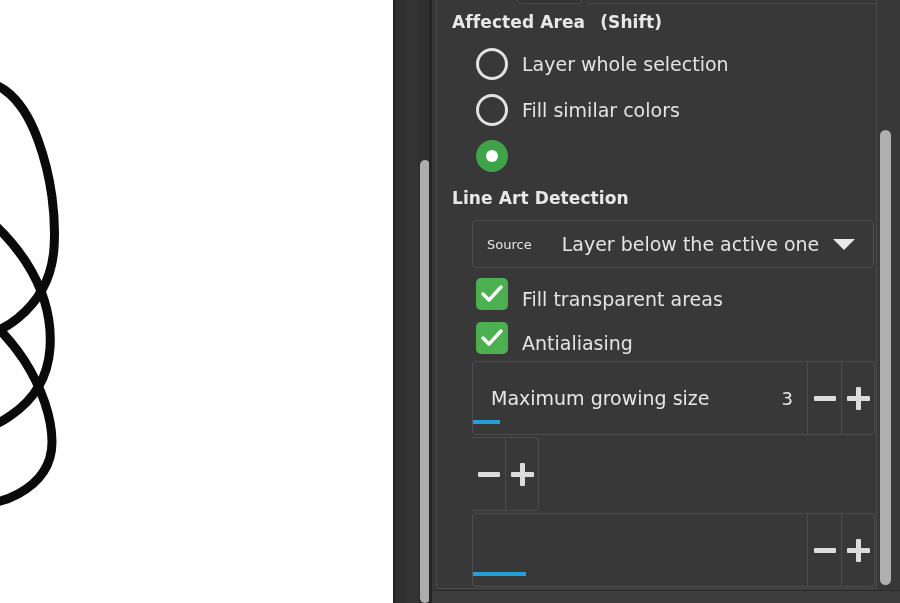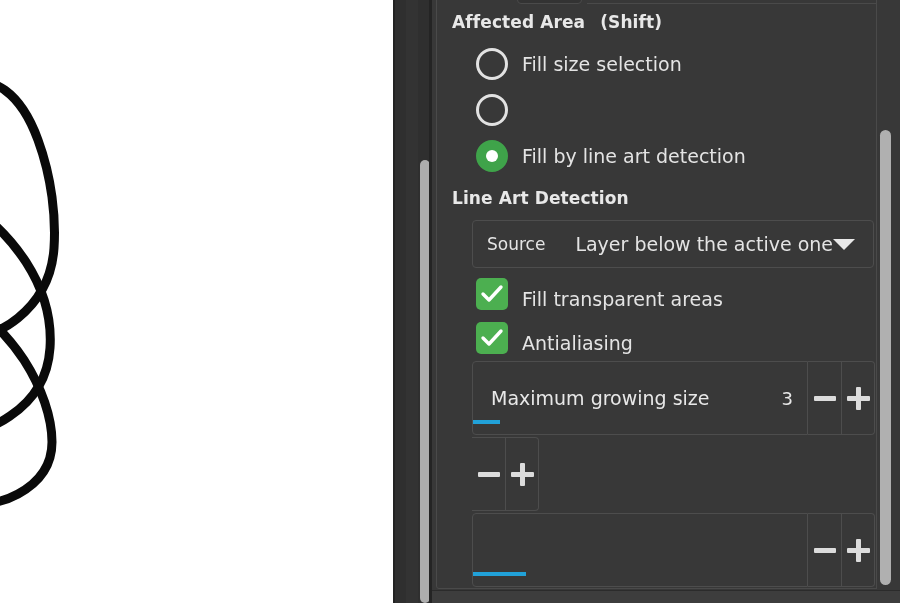--- a/index.html
+++ b/index.html
@@ -128,21 +128,21 @@
   #source-row {
     position: absolute;
     left: 32px; top: 220px;
     width: 402px; height: 48px;
     border: 1px solid #4d4d4d;
     border-radius: 4px;
     background: #383838;
     display: flex; align-items: center;
   }
   #source-label {
-    color: #e4e4e4; font-size: 17px;
+    color: #e4e4e4; font-size: 13px;
     margin-left: 14px;
     white-space: nowrap;
   }
   #source-value {
     color: #e4e4e4; font-size: 19px;
     margin-left: 30px;
     white-space: nowrap;
   }
   #source-arrow {
     margin-left: auto; margin-right: 18px;
@@ -267,30 +267,30 @@
 
     <div class="content">
 
       <div class="section-title" style="position:absolute; left:12px; top:12px;">
         <span>Affected Area</span>
         <span class="hint" style="margin-left:9px;">(Shift)</span>
       </div>
 
       <div class="radio-row" style="left:36px; top:47px;">
         <span class="radio"></span>
-        <span class="radio-label">Fill size selection</span>
+        <span class="radio-label">Layer whole selection</span>
       </div>
 
       <div class="radio-row" style="left:36px; top:93px;">
         <span class="radio"></span>
+        <span class="radio-label">Fill similar colors</span>
       </div>
 
       <div class="radio-row" style="left:36px; top:139px;">
         <span class="radio checked"></span>
-        <span class="radio-label">Fill by line art detection</span>
       </div>
 
       <div class="section-title" style="position:absolute; left:12px; top:188px;">Line Art Detection</div>
 
       <div id="source-row">
         <span id="source-label">Source</span>
         <span id="source-value">Layer below the active one</span>
         <span id="source-arrow"></span>
       </div>
 

